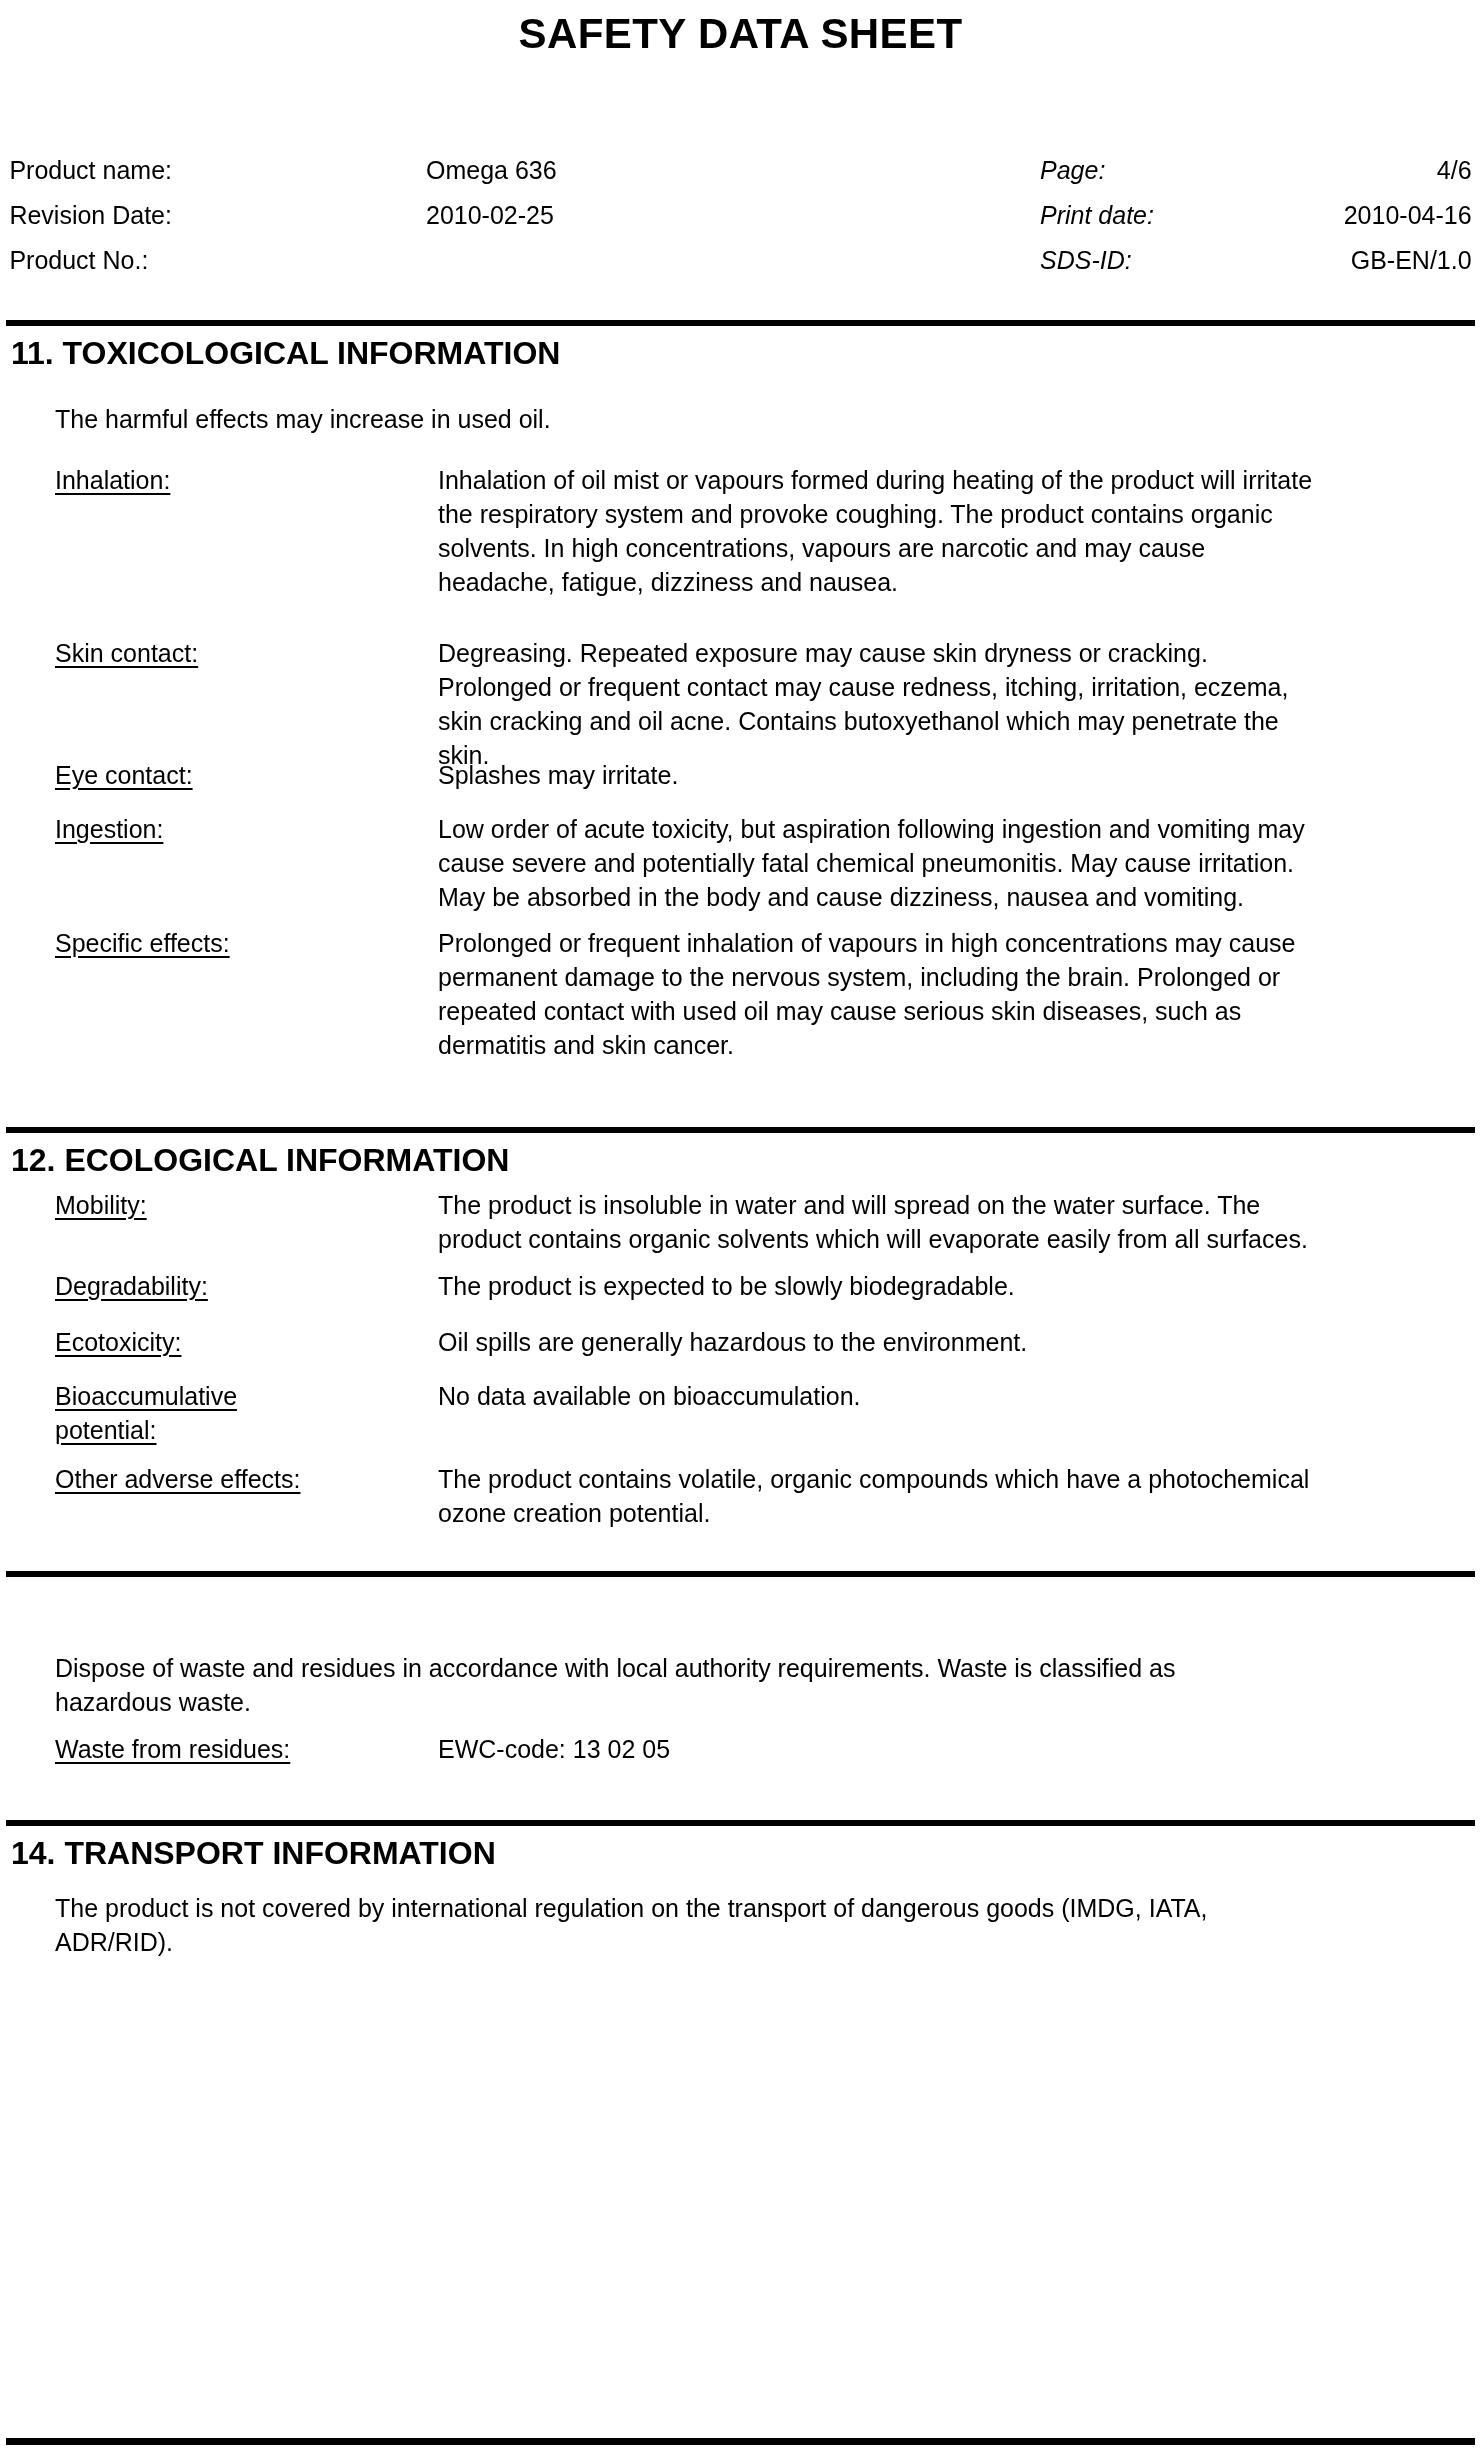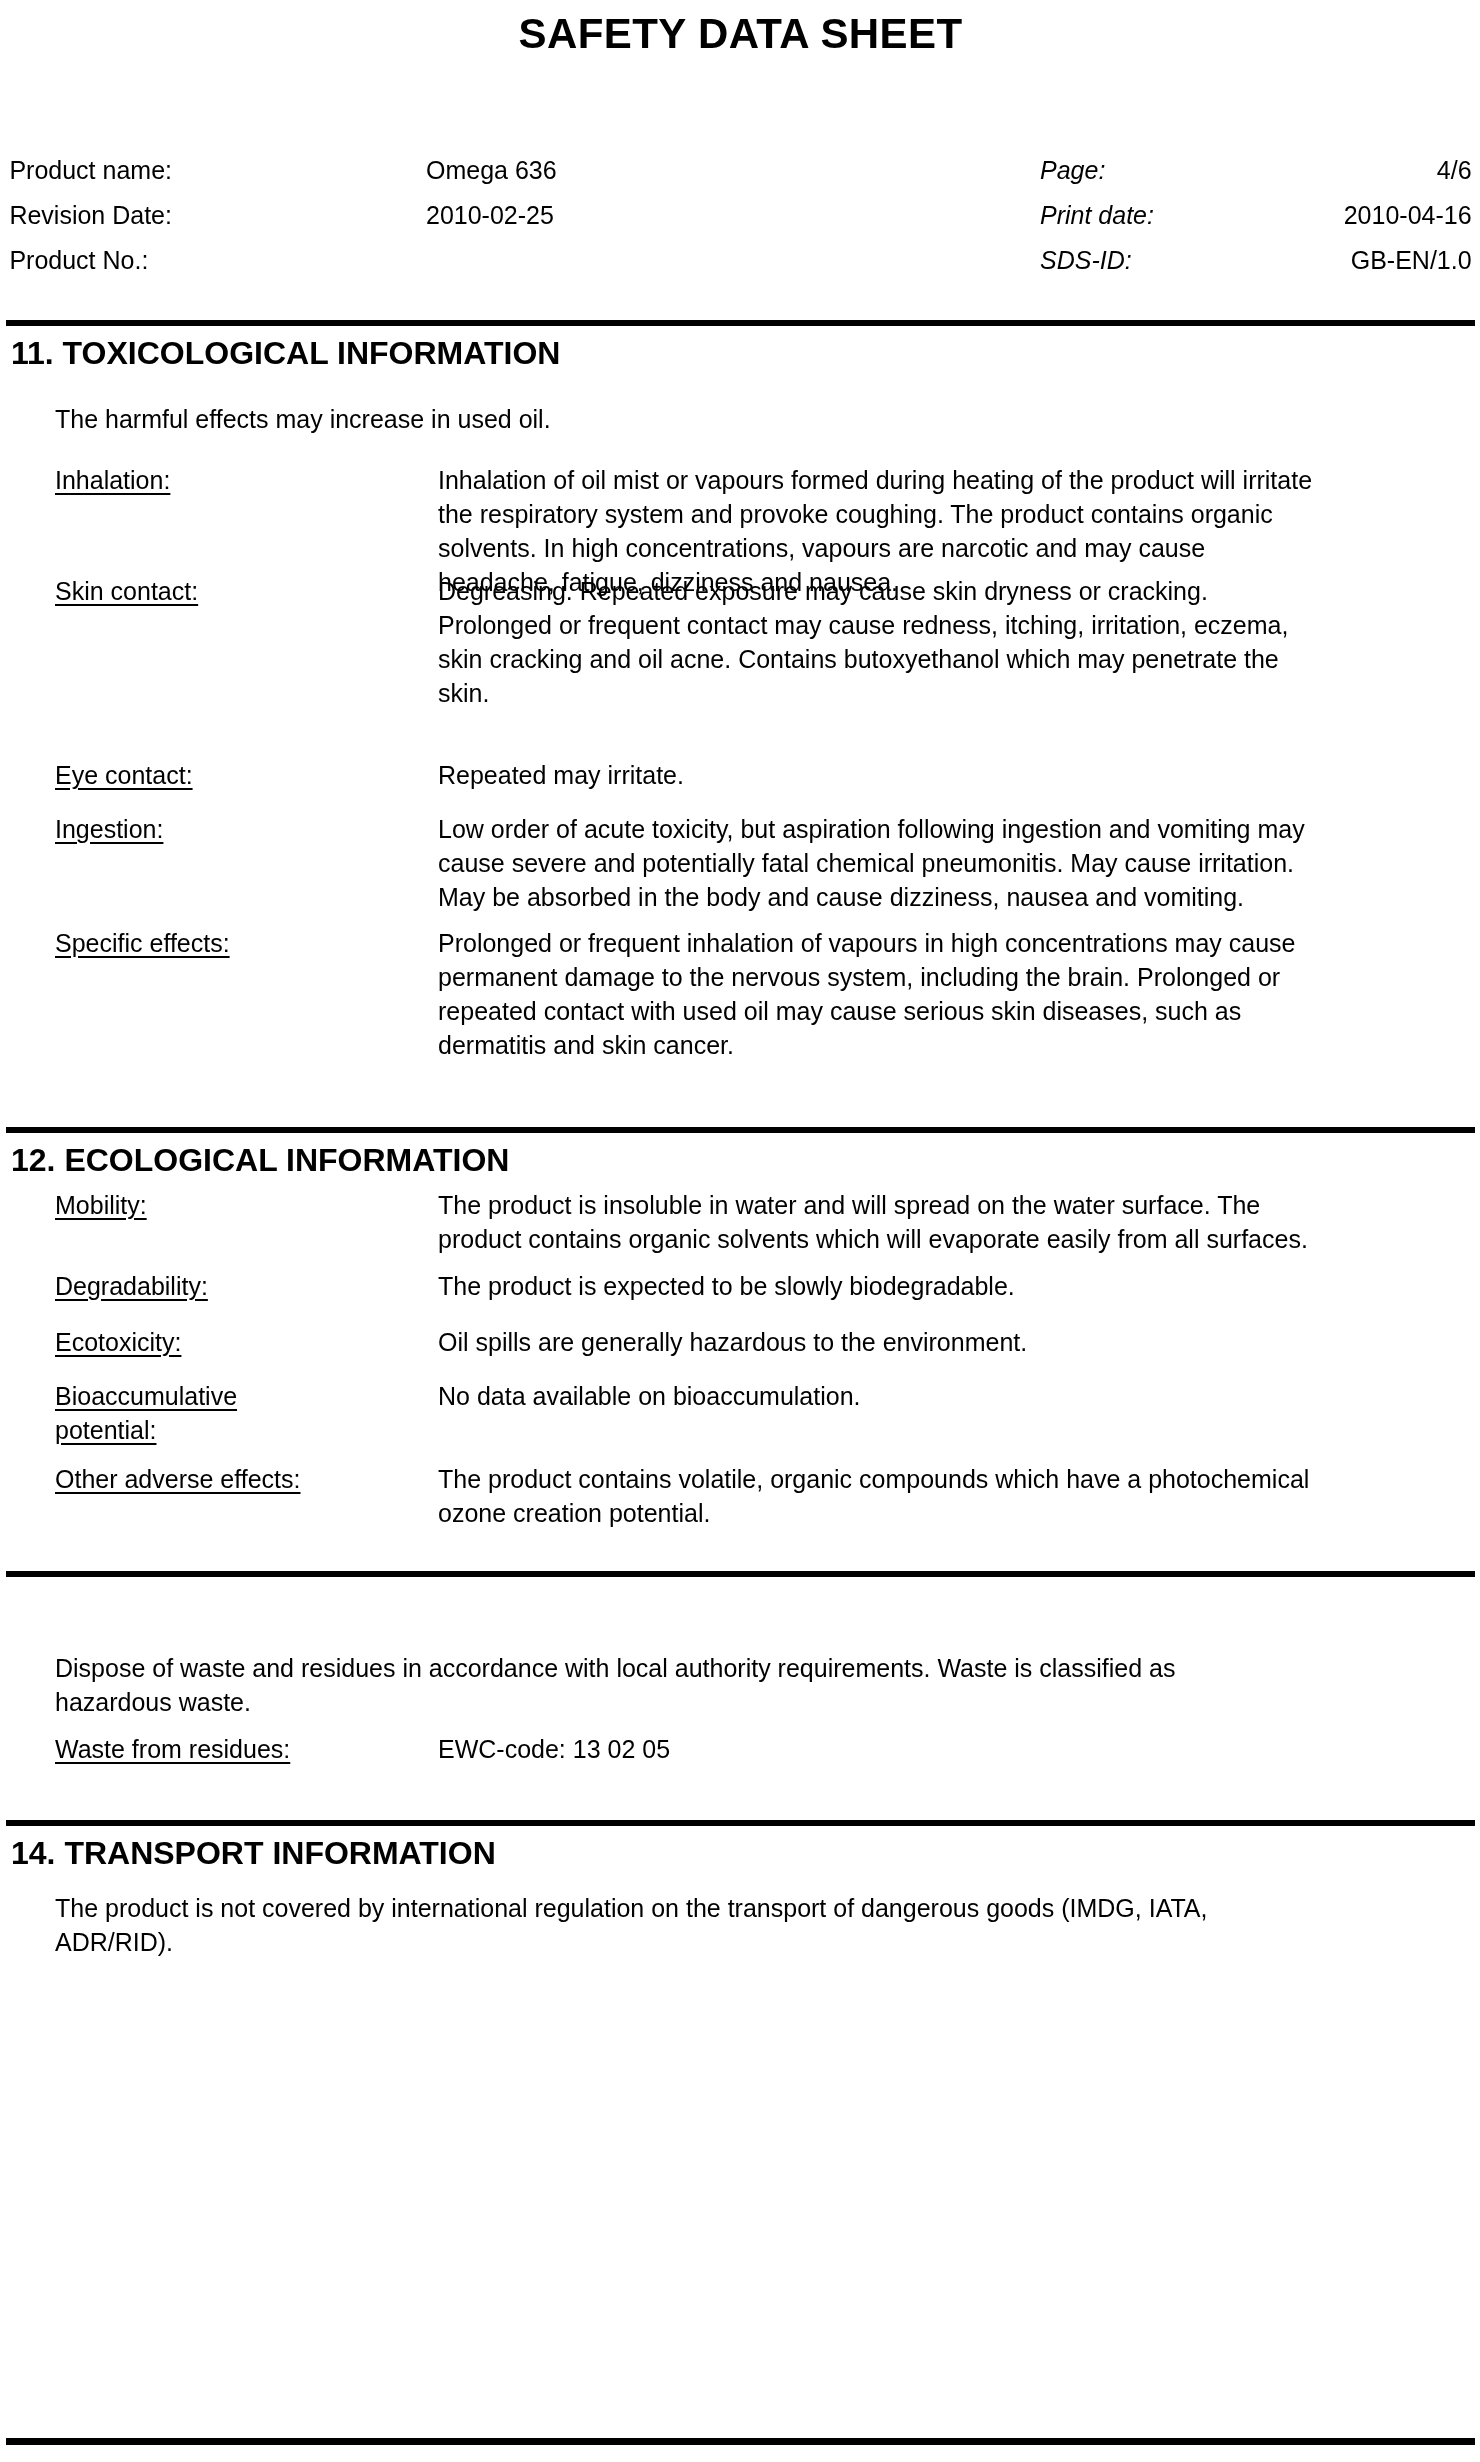--- a/index.html
+++ b/index.html
@@ -53,21 +53,21 @@
   .label {
     left:55px; width:375px;
     text-decoration:underline;
     text-decoration-thickness:2.3px;
     text-underline-offset:3.9px;
     white-space:pre-line;
   }
   .value { left:438px; width:1040px; white-space:pre-line; }
   .intro  { top:402px; }
   .row-inhal  { top:463px; }
-  .row-skin   { top:574px; }
+  .row-skin   { top:636px; }
   .row-eye    { top:758px; }
   .row-ingest { top:812px; }
   .row-spec   { top:926px; }
   .row-mob    { top:1188px; }
   .row-degr   { top:1269px; }
   .row-ecot   { top:1325px; }
   .row-bio    { top:1379px; }
   .row-other  { top:1462px; }
   .para-disp  { top:1651px; }
   .row-waste  { top:1732px; }
@@ -105,21 +105,21 @@
 solvents. In high concentrations, vapours are narcotic and may cause
 headache, fatigue, dizziness and nausea.</div>
 
   <div class="abs label row-skin">Skin contact:</div>
   <div class="abs value row-skin">Degreasing. Repeated exposure may cause skin dryness or cracking.
 Prolonged or frequent contact may cause redness, itching, irritation, eczema,
 skin cracking and oil acne. Contains butoxyethanol which may penetrate the
 skin.</div>
 
   <div class="abs label row-eye">Eye contact:</div>
-  <div class="abs value row-eye">Repeated may irritate.</div>
+  <div class="abs value row-eye">Splashes may irritate.</div>
 
   <div class="abs label row-ingest">Ingestion:</div>
   <div class="abs value row-ingest">Low order of acute toxicity, but aspiration following ingestion and vomiting may
 cause severe and potentially fatal chemical pneumonitis. May cause irritation.
 May be absorbed in the body and cause dizziness, nausea and vomiting.</div>
 
   <div class="abs label row-spec">Specific effects:</div>
   <div class="abs value row-spec">Prolonged or frequent inhalation of vapours in high concentrations may cause
 permanent damage to the nervous system, including the brain. Prolonged or
 repeated contact with used oil may cause serious skin diseases, such as

